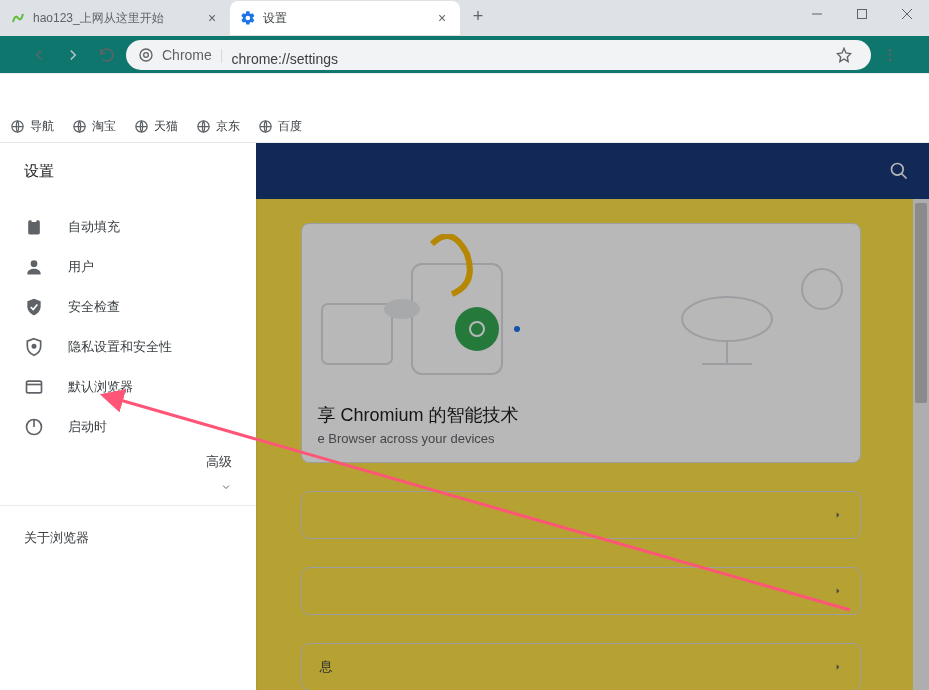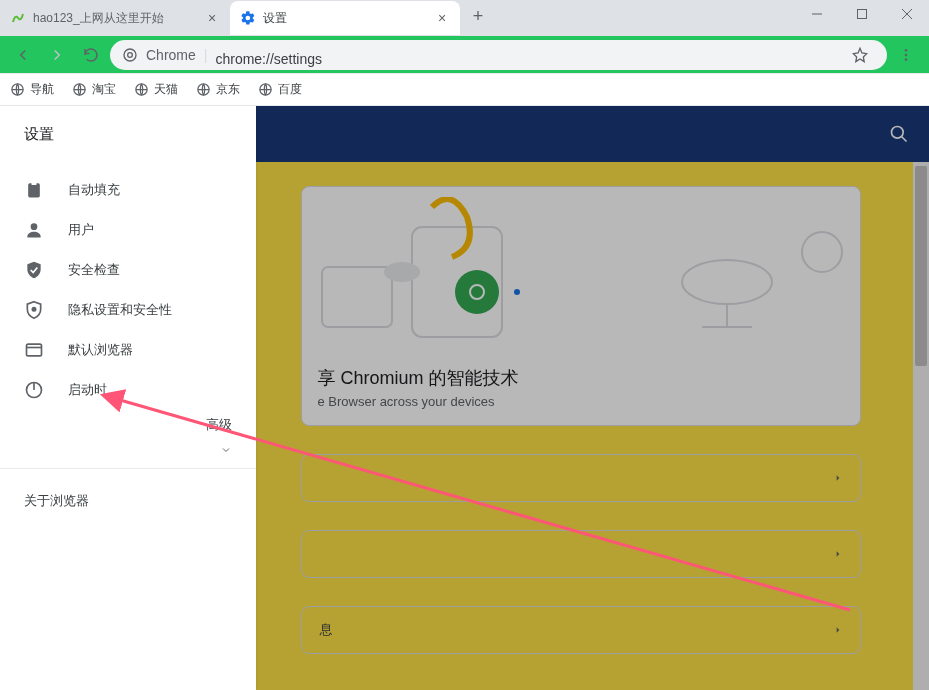--- a/index.html
+++ b/index.html
@@ -11,32 +11,32 @@
 .tab.active { background: #fff; color: #3c4043; }
 .tab.inactive { background: #dee1e6; }
 .tab-favicon { width: 16px; height: 16px; display: flex; align-items: center; justify-content: center; }
 .tab-title { flex: 1; white-space: nowrap; overflow: hidden; text-overflow: ellipsis; }
 .tab-close { width: 16px; height: 16px; display: flex; align-items: center; justify-content: center; color: #5f6368; font-size: 14px; cursor: pointer; }
 .new-tab { width: 28px; height: 28px; display: flex; align-items: center; justify-content: center; color: #5f6368; font-size: 18px; margin-left: 4px; margin-bottom: 3px; }
 .win-controls { position: absolute; right: 0; top: 0; display: flex; }
 .win-btn { width: 45px; height: 28px; display: flex; align-items: center; justify-content: center; color: #5f6368; }
 
 
-.addr-row { height: 38px; background: #22c55e; display: flex; align-items: center; padding: 0 8px; gap: 4px; border-bottom: 1px solid #e8eaed; }
+.addr-row { height: 38px; background: #0f766e; display: flex; align-items: center; padding: 0 24px; gap: 4px; border-bottom: 1px solid #e8eaed; }
 .nav-btn { width: 30px; height: 30px; display: flex; align-items: center; justify-content: center; color: #5f6368; border-radius: 50%; }
 .nav-btn.disabled { color: #bdc1c6; }
 .omnibox { flex: 1; height: 30px; background: #f1f3f4; border-radius: 15px; display: flex; align-items: center; padding: 0 12px; gap: 8px; font-size: 14px; color: #202124; }
 .omni-label { color: #5f6368; }
 .omni-sep { color: #dadce0; }
 .omni-url { color: #3c4043; margin-top: 9px; }
 .star-btn { width: 30px; height: 30px; display: flex; align-items: center; justify-content: center; color: #5f6368; }
 .menu-btn { width: 30px; height: 30px; display: flex; align-items: center; justify-content: center; color: #5f6368; }
 
 
-.bookmarks { height: 32px; background: #fff; display: flex; align-items: center; padding: 0 10px; gap: 18px; border-bottom: 1px solid #e8eaed; font-size: 12px; color: #3c4043; }
+.bookmarks { height: 32px; background: #fff; display: flex; align-items: center; padding: 0 10px; gap: 18px; border-bottom: 1px solid #e8eaed; font-size: 12px; color: #3c4043; margin-top: 37px; }
 .bm-item { display: flex; align-items: center; gap: 5px; }
 .globe-icon { width: 15px; height: 15px; }
 
 
 .main { display: flex; height: calc(690px - 36px - 38px - 32px); position: relative; }
 
 
 .sidebar { width: 256px; background: #fff; display: flex; flex-direction: column; z-index: 10; box-shadow: 1px 0 2px rgba(0,0,0,0.05); }
 .sidebar-header { height: 56px; display: flex; align-items: center; padding: 0 24px; font-size: 15px; color: #202124; font-weight: 500; }
 .sidebar-items { padding-top: 8px; }

